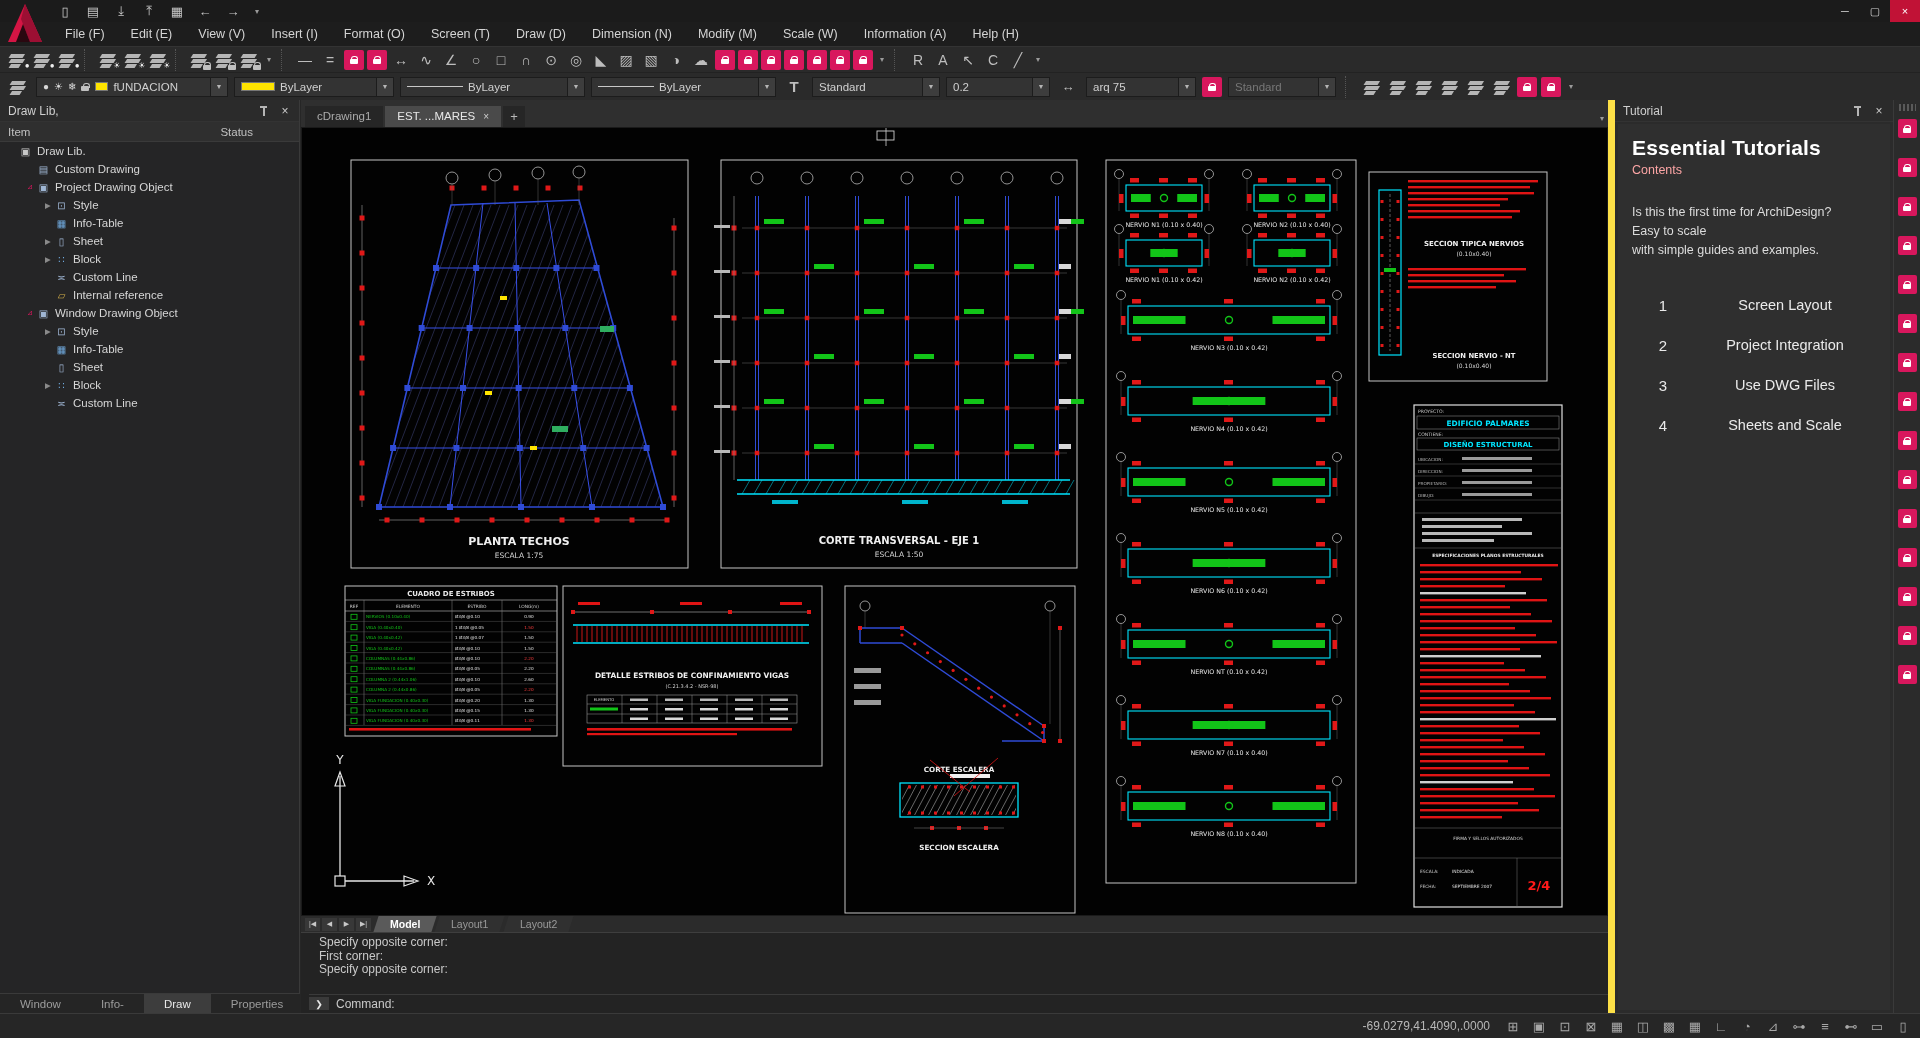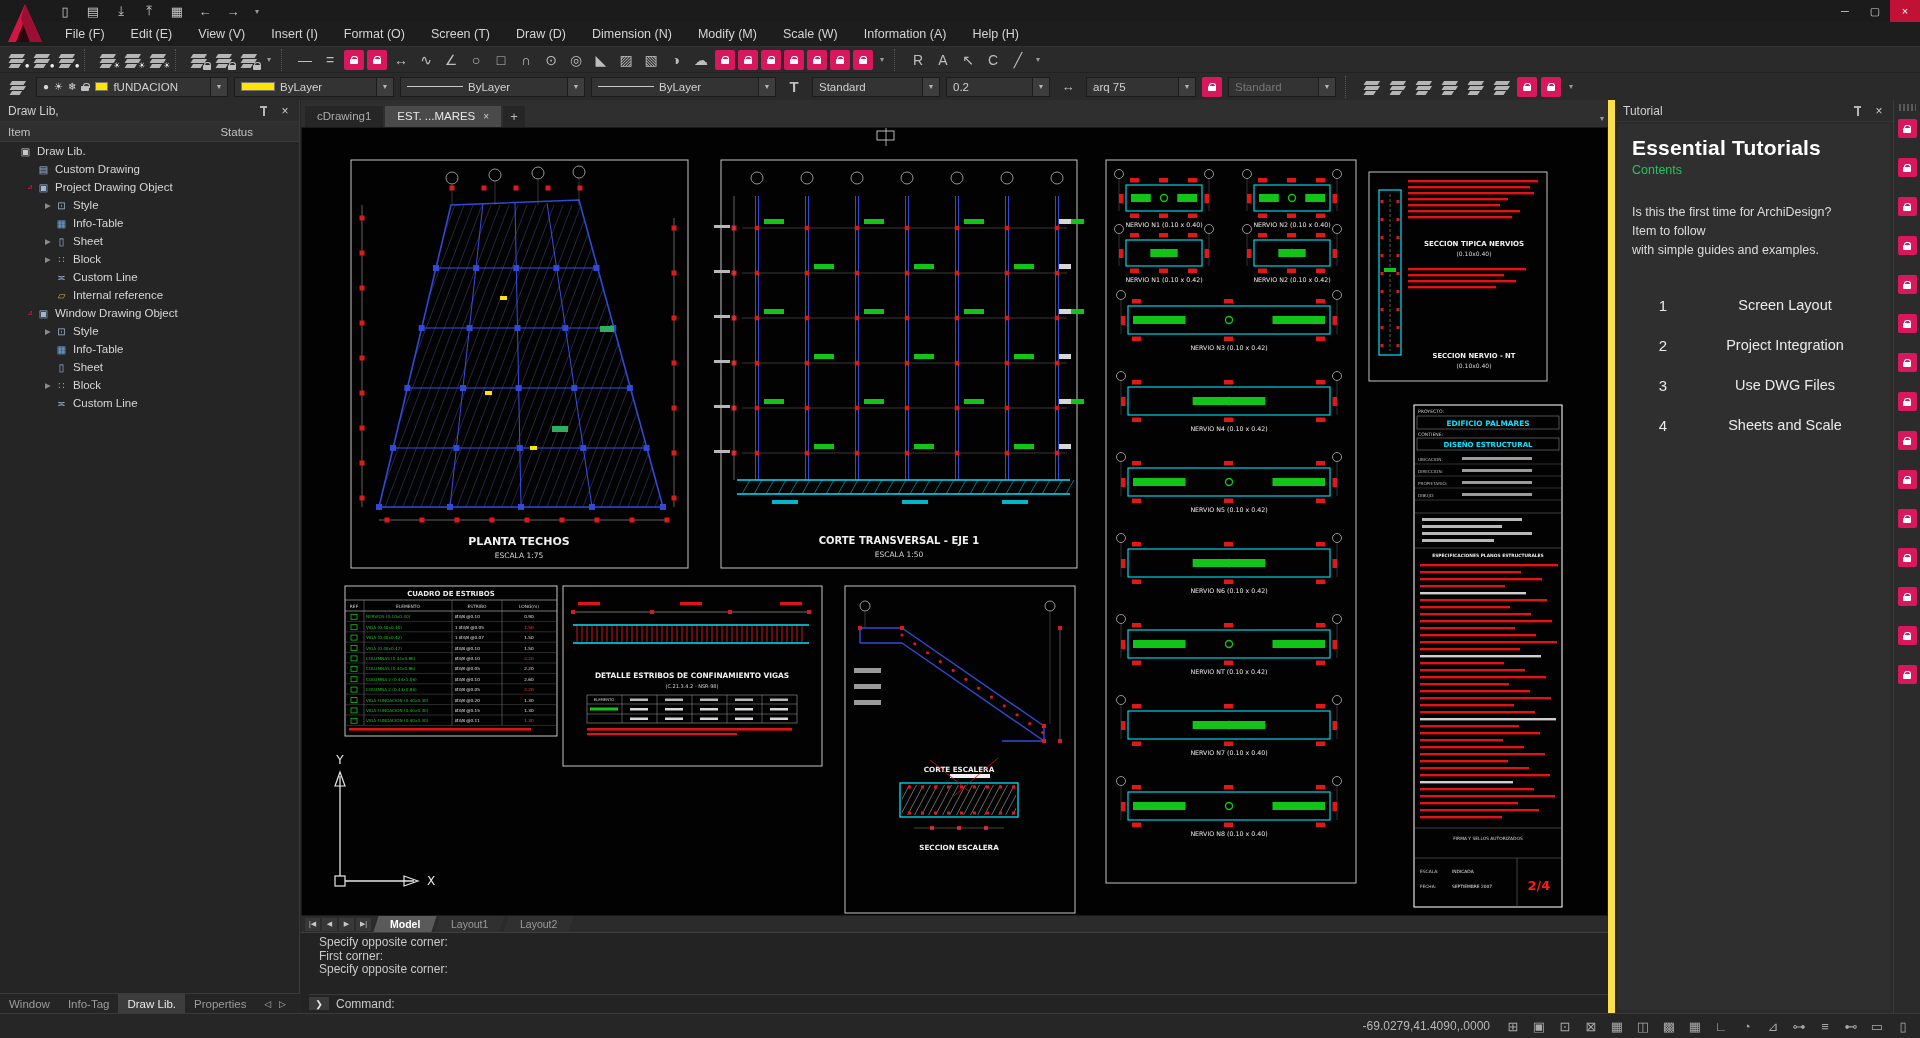--- a/index.html
+++ b/index.html
@@ -58,21 +58,21 @@
   .pinicon:after{content:"";position:absolute;left:5px;top:3px;width:1.6px;height:8px;background:#b5b5b5;}
   .xicon{font-size:12px;color:#c8c8c8;width:12px;text-align:center;}
   .colhead{height:20px;background:#2f2f2f;border-bottom:1px solid #3a3a3a;display:flex;align-items:center;font-size:11.5px;color:#c0c0c0;padding:0 8px;}
   .colhead .c2{margin-left:auto;padding-right:38px;}
   .tree{font-size:11.5px;color:#d6d6d6;}
   .trow{height:18px;display:flex;align-items:center;}
   .texp{width:12px;text-align:center;font-size:7px;color:#d8175d;}
   .texp.gray{color:#8a8a8a;font-size:7.5px;}
   .tico{width:15px;text-align:center;font-size:10px;margin-right:4px;}
   .panel-tabs{position:absolute;left:0;bottom:0;width:300px;height:20px;background:#252525;border-top:1px solid #3a3a3a;display:flex;align-items:center;font-size:11.5px;}
-  .ptab{padding:0 9px;height:20px;line-height:20px;color:#9c9c9c;text-align:center;}
+  .ptab{padding:0 20px;height:20px;line-height:20px;color:#9c9c9c;text-align:center;}
   .ptab.active{background:#3d3d3d;color:#e8e8e8;}
   .ptab-arrows{margin-left:auto;display:flex;gap:8px;padding-right:14px;color:#b8b8b8;font-size:9px;}
 
   
   .center{position:absolute;left:301px;top:100px;right:312px;bottom:25px;background:#2f2f2f;}
   .tabstrip{height:27px;display:flex;align-items:flex-end;padding-left:4px;background:#2f2f2f;position:relative;}
   .dtab{height:21px;line-height:21px;padding:0 12px;font-size:11.5px;color:#ababab;background:#262626;margin-right:2px;display:flex;align-items:center;gap:8px;}
   .dtab.active{background:#4a4a4a;color:#e8e8e8;}
   .dtab .tx{font-size:10px;color:#cfcfcf;}
   .addtab{height:21px;width:22px;background:#262626;color:#b8b8b8;text-align:center;line-height:21px;font-size:13px;}
@@ -85,21 +85,21 @@
   .ltab.active{background:#5a5a5a;color:#fff;font-weight:bold;}
   .cmdwin{height:81px;background:#232323;border-top:1px solid #3e3e3e;font-size:12px;color:#c9c9c9;padding:3px 0 0 18px;position:relative;}
   .cmdline{height:13.5px;line-height:13.5px;white-space:nowrap;overflow:hidden;}
   .cmdprompt{position:absolute;left:8px;bottom:3px;display:flex;align-items:center;gap:7px;height:16px;border-top:1px solid #3a3a3a;right:0;padding-top:2px;}
   .cmdicon{width:20px;height:13px;background:#3a3a3a;color:#e8e8e8;font-size:9px;display:flex;align-items:center;justify-content:center;}
 
   
   .rightpanel{position:absolute;right:27px;top:100px;width:285px;bottom:25px;background:#2b2b2b;border-left:7px solid #fde047;}
   .tutbody{position:absolute;left:3px;right:3px;top:24px;bottom:3px;background:#2f2f2f;padding:12px 14px;}
   .tut-heading{font-size:21px;font-weight:bold;color:#ffffff;letter-spacing:.2px;}
-  .tut-sub{font-size:12.5px;color:#22c55e;margin-top:3px;}
+  .tut-sub{font-size:12.5px;color:#fca5a5;margin-top:3px;}
   .tut-intro{margin-top:26px;font-size:12.5px;color:#dcdcdc;line-height:1.5;}
   .tut-items{margin-top:26px;}
   .tut-item{display:flex;align-items:center;height:40px;}
   .tut-num{width:62px;text-align:center;font-size:15px;color:#eaeaea;}
   .tut-label{flex:1;text-align:center;font-size:14.5px;color:#eaeaea;}
 
   
   .lockstrip{position:absolute;right:0;top:100px;width:27px;bottom:25px;background:#2b2b2b;border-left:1px solid #3a3a3a;display:flex;flex-direction:column;align-items:center;padding-top:4px;}
   .grip{width:17px;height:7px;background:repeating-linear-gradient(90deg,#5a5a5a 0 2px,transparent 2px 4px);margin-bottom:8px;}
   .lockstrip .lk{width:19px;height:19px;background:#d8175d;border-radius:2px;margin-bottom:20px;display:flex;align-items:center;justify-content:center;}
@@ -1402,21 +1402,21 @@
       <span>Tutorial</span>
       <span class="sp"></span>
       <span class="pinicon"></span>
       <span class="xicon">×</span>
     </div>
     <div class="tutbody">
       <div class="tut-heading">Essential Tutorials</div>
       <div class="tut-sub">Contents</div>
       <div class="tut-intro" id="tutIntro">
           <div>Is this the first time for ArchiDesign?</div>
-          <div>Item to follow</div>
+          <div>Easy to scale</div>
           <div>with simple guides and examples.</div>
         </div>
       <div class="tut-items" id="tutItems">
           <div class="tut-item">
             <div class="tut-num">1</div>
             <div class="tut-label">Screen Layout</div>
           </div>
           <div class="tut-item">
             <div class="tut-num">2</div>
             <div class="tut-label">Project Integration</div>

